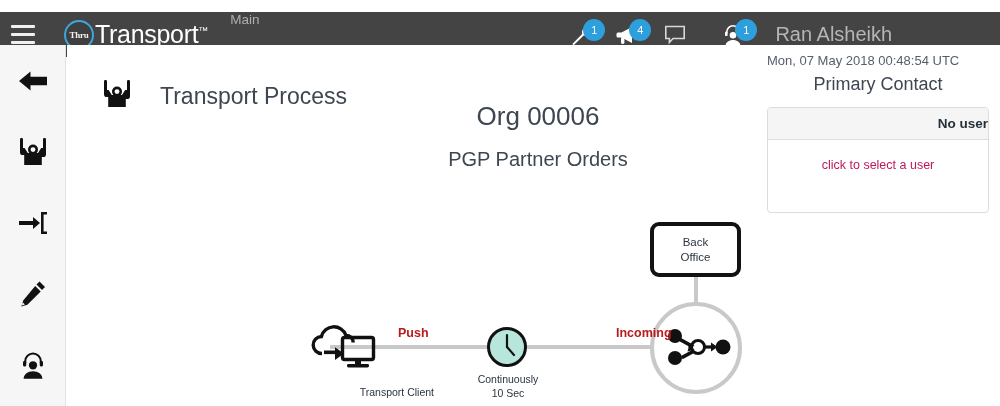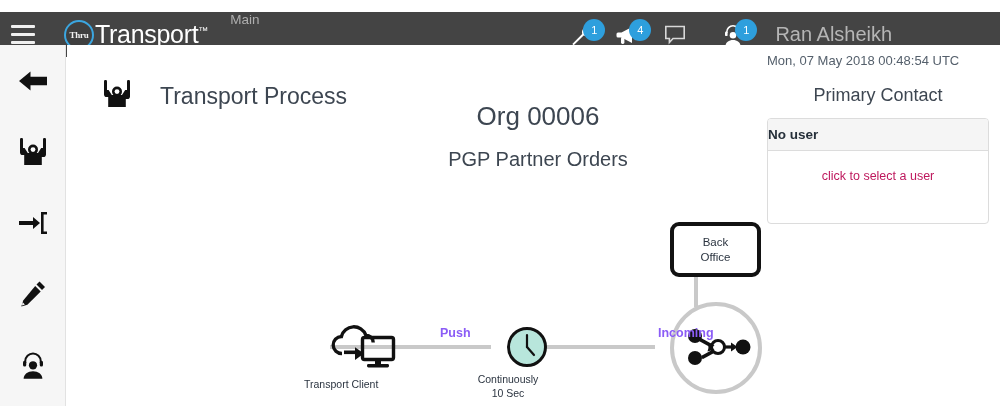--- a/index.html
+++ b/index.html
@@ -84,62 +84,62 @@
   }
   .center-title{
     position:absolute;left:336px;top:56px;width:270px;text-align:center;
   }
   .center-title .l1{font-size:26px;color:#3d4651;font-weight:400;}
   .center-title .l2{font-size:20px;color:#3d4651;font-weight:400;margin-top:16px;}
 
   
   .rpanel{position:absolute;left:700px;top:8px;width:222px;}
   .rp-time{font-size:13px;color:#55606c;text-align:left;}
-  .rp-title{font-size:18px;color:#3d4651;text-align:center;margin-top:17px;font-weight:400;}
+  .rp-title{font-size:18px;color:#3d4651;text-align:center;margin-top:6px;font-weight:400;}
   .rp-card{
     margin-top:12px;border:1px solid #dcdcdc;border-radius:4px;overflow:hidden;
     background:#ffffff;cursor:pointer;
   }
   .rp-card-head{
     background:#f5f5f5;border-bottom:1px solid #dcdcdc;
-    text-align:left;font-size:13.5px;font-weight:bold;color:#26303a;
+    text-align:right;font-size:13.5px;font-weight:bold;color:#26303a;
     padding:8px 0 8px 0;
   }
   .rp-card-body{
     height:72px;text-align:center;font-size:12.5px;color:#be185d;padding-top:18px;
     box-sizing:border-box;
   }
 
   
   .diagram{position:absolute;left:0;top:0;width:933px;height:361px;pointer-events:none;}
-  .dnode{position:absolute;pointer-events:auto;cursor:pointer;margin-left:20px;}
+  .dnode{position:absolute;pointer-events:auto;cursor:pointer;}
 
   .backoffice{
     left:583px;top:177px;width:91px;height:55px;
     border:4px solid #121212;border-radius:9px;background:#ffffff;
     display:flex;align-items:center;justify-content:center;text-align:center;
     line-height:1.25;font-size:11.5px;color:#2b3440;box-sizing:border-box;
   }
   .clocknode{
     left:420px;top:282px;width:40px;height:40px;border-radius:50%;
     background:#b8e6dc;border:3px solid #111111;box-sizing:border-box;
   }
   .clock-label{
     position:absolute;left:395px;top:327px;width:92px;text-align:center;
     font-size:10.5px;color:#2b3440;line-height:1.35;pointer-events:auto;
   }
   .bigcircle{
     left:583px;top:257px;width:92px;height:92px;border-radius:50%;
     background:#ffffff;border:4px solid #c9c9c9;box-sizing:border-box;
   }
   .tclabel{
-    position:absolute;left:237px;top:333px;width:130px;text-align:left;
+    position:absolute;left:237px;top:341px;width:130px;text-align:right;
     font-size:10.5px;color:#2b3440;pointer-events:auto;
   }
-  .edgelabel{position:absolute;font-size:12.5px;font-weight:bold;color:#8b5cf6;margin-left:42px;}
+  .edgelabel{position:absolute;font-size:12.5px;font-weight:bold;color:#b91c1c;}
 </style>
 </head>
 <body>
 
 <div class="app">
 
   <div class="topbar">
 
     <div class="hamburger">
       <span></span>

